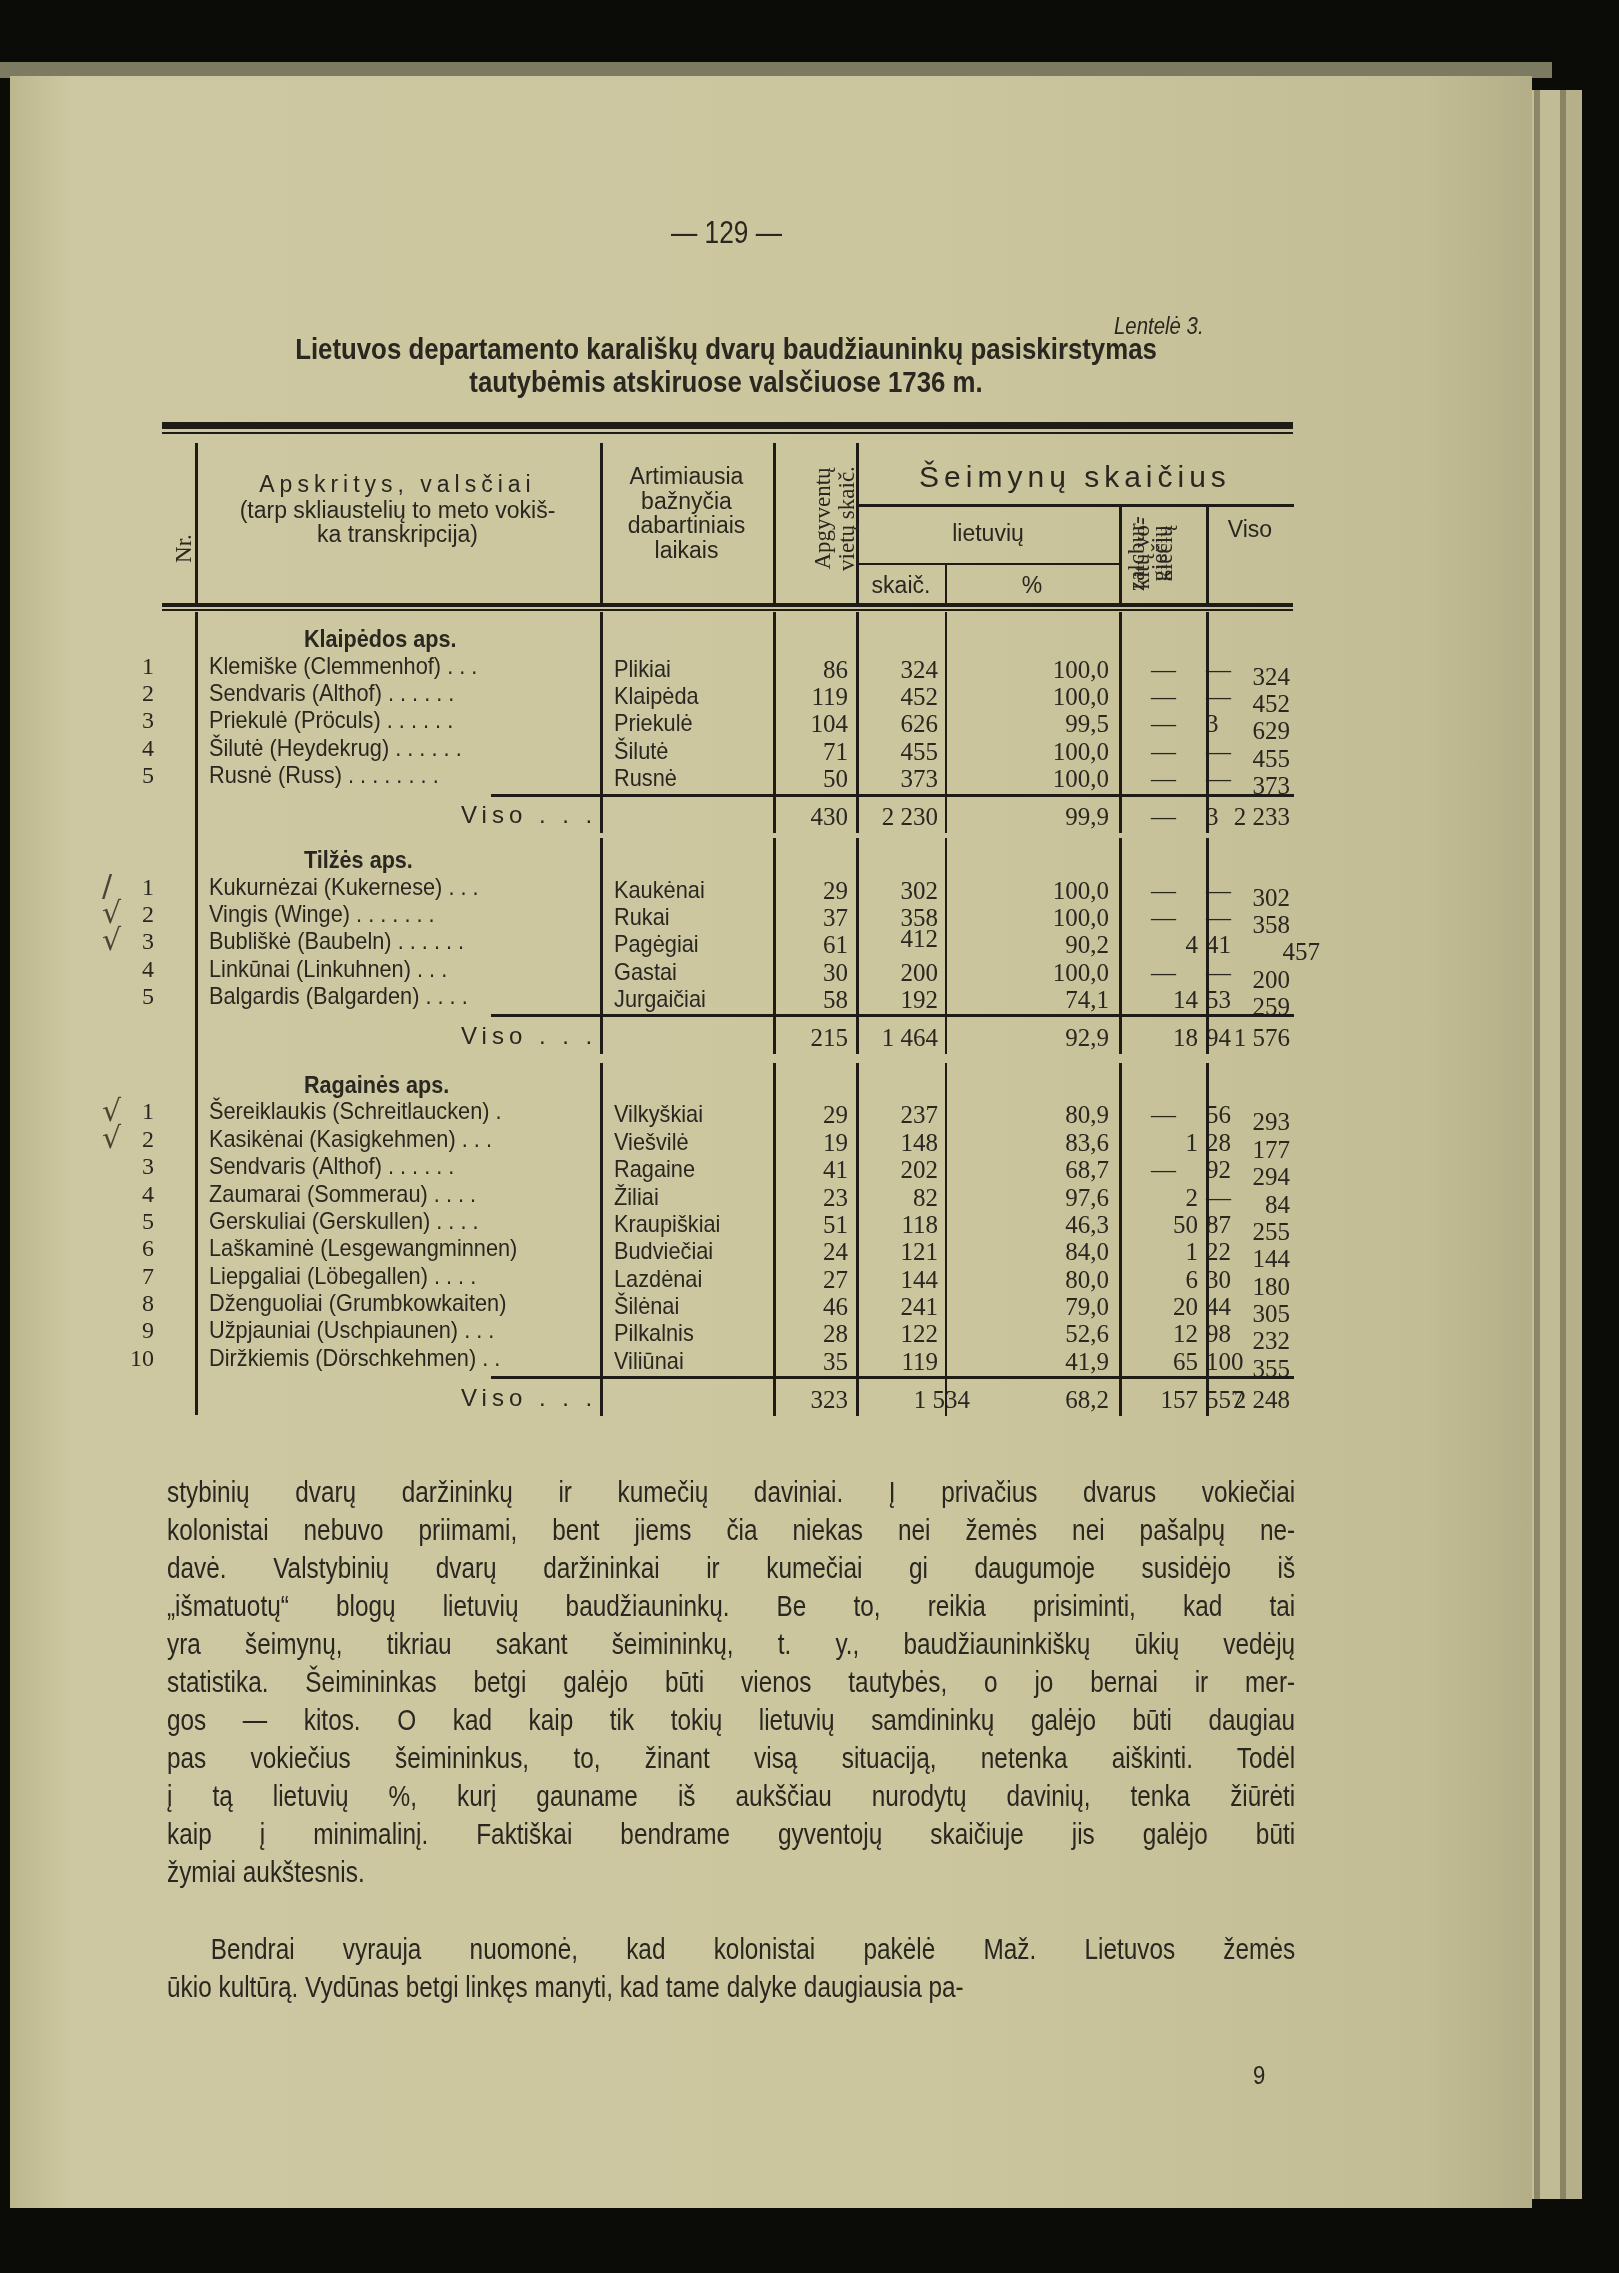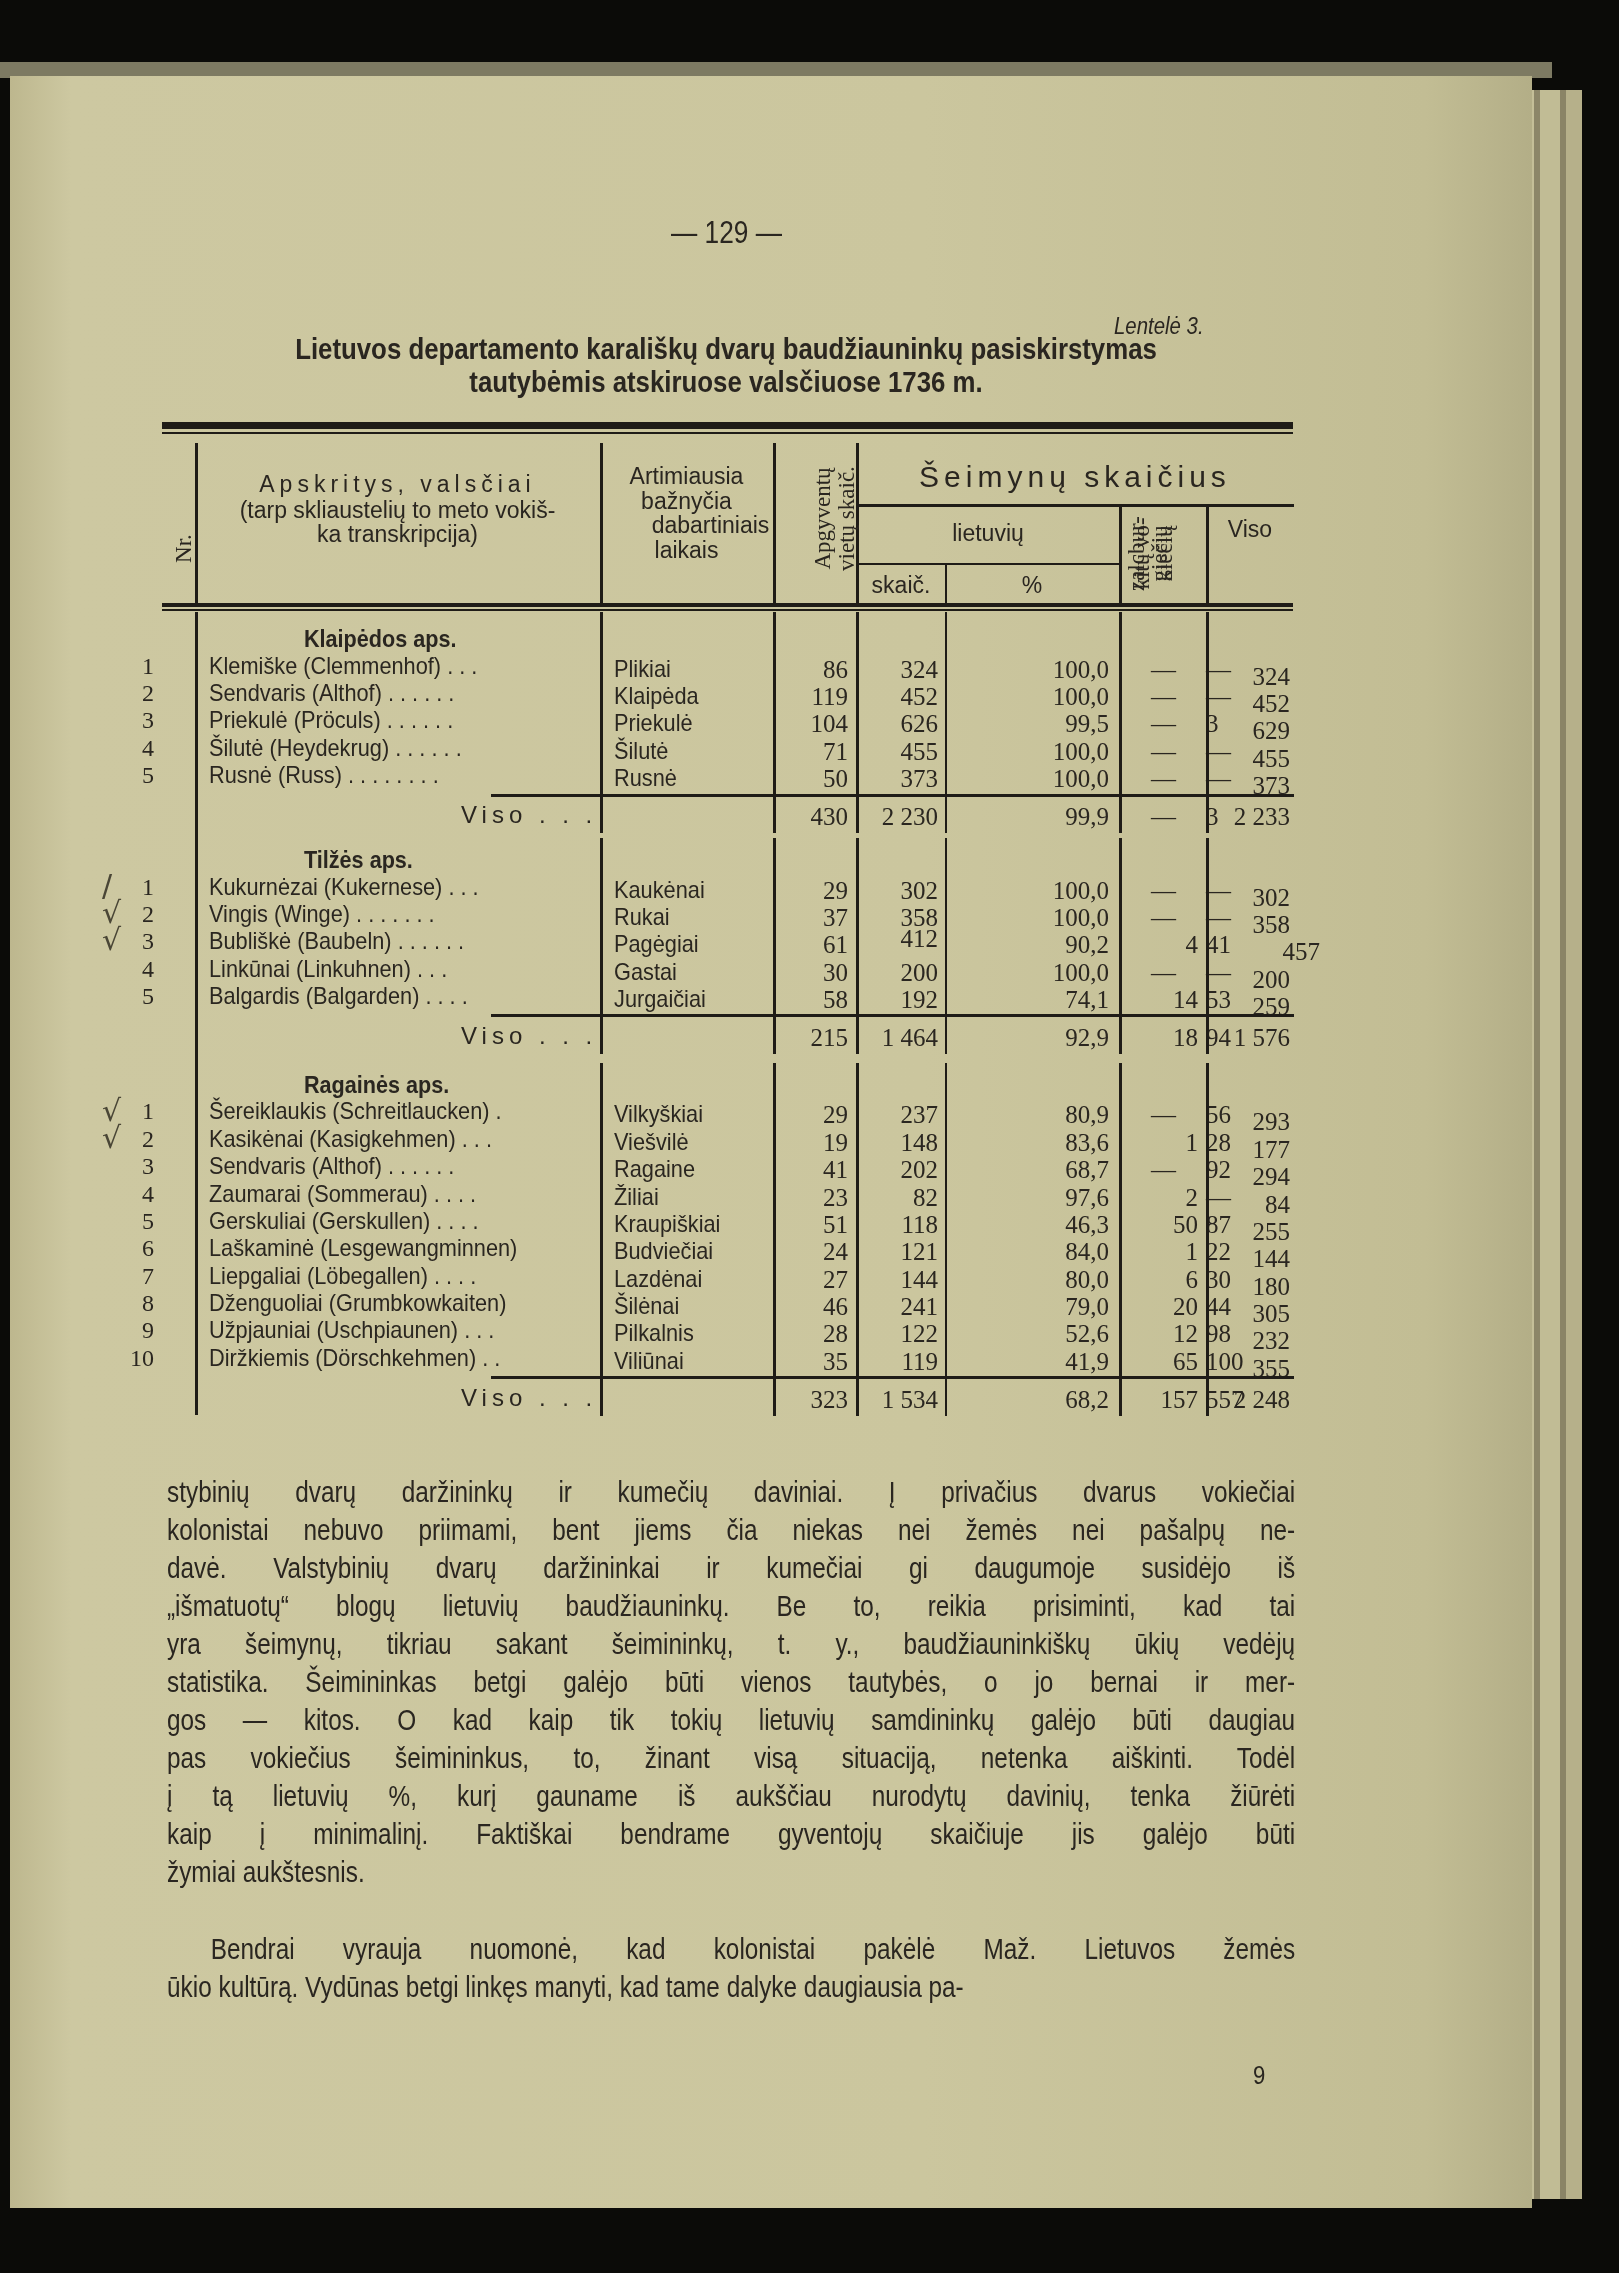--- a/index.html
+++ b/index.html
@@ -80,21 +80,21 @@
       <div class="vline" style="left: 945px; top: 563px; height: 40px; width: 2px;"></div>
       <div class="vline" style="left: 1119px; top: 507px; height: 96px; width: 3px;"></div>
       <div class="vline" style="left: 1206px; top: 507px; height: 96px; width: 3px;"></div>
       <div class="vline" style="left: 1206px; top: 507px; height: 96px; width: 3px;"></div>
       <div class="rot" style="left: 148px; top: 537px; width: 70px;">Nr.</div>
       <div class="hdr spaced" style="left: 201px; top: 472px; width: 393px;">Apskritys, valsčiai</div>
       <div class="hdr" style="left: 201px; top: 498px; width: 393px;">(tarp skliaustelių to meto vokiš-</div>
       <div class="hdr" style="left: 201px; top: 522px; width: 393px;">ka transkripcija)</div>
       <div class="hdr" style="left: 604px; top: 464px; width: 165px;">Artimiausia</div>
       <div class="hdr" style="left: 604px; top: 489px; width: 165px;">bažnyčia</div>
-      <div class="hdr" style="left: 604px; top: 513px; width: 165px; padding-left: 24px;">dabartiniais</div>
+      <div class="hdr" style="left: 604px; top: 513px; width: 165px;">dabartiniais</div>
       <div class="hdr" style="left: 604px; top: 538px; width: 165px;">laikais</div>
       <div class="rot" style="left: 755px; top: 507px; width: 134px;">Apgyventų</div>
       <div class="rot" style="left: 779px; top: 507px; width: 134px;">vietų skaič.</div>
       <div class="hdr spaced" style="left: 856px; top: 464px; width: 438px; font-size: 30px;">Šeimynų skaičius</div>
       <div class="hdr" style="left: 856px; top: 521px; width: 264px;">lietuvių</div>
       <div class="hdr" style="left: 856px; top: 573px; width: 90px;">skaič.</div>
       <div class="hdr" style="left: 945px; top: 573px; width: 174px;">%</div>
       <div class="rot" style="left: 1082px; top: 542px; width: 109px;">zalcbur-</div>
       <div class="rot" style="left: 1105px; top: 542px; width: 109px;">giečių</div>
       <div class="rot" style="left: 1087px; top: 542px; width: 109px;">kitų vo-</div>
@@ -315,21 +315,21 @@
       <div class="row-text" style="left: 614px; top: 1348px;">Viliūnai</div>
       <div class="num" style="left: 773px; top: 1348px; width: 75px;">35</div>
       <div class="num" style="left: 856px; top: 1348px; width: 82px;">119</div>
       <div class="num" style="left: 945px; top: 1348px; width: 164px;">41,9</div>
       <div class="num" style="left: 1119px; top: 1348px; width: 79px;">65</div>
       <div class="num" style="left: 1206px; top: 1348px;">100</div>
       <div class="num" style="left: 1206px; top: 1355px; width: 84px;">355</div>
       <div class="rule" style="left: 491px; top: 1376px; width: 803px; height: 3px;"></div>
       <div class="viso" style="left: 461px; top: 1384px;">Viso . . .</div>
       <div class="num" style="left: 773px; top: 1386px; width: 75px;">323</div>
-      <div class="num" style="left: 856px; top: 1386px; width: 82px;">1 534</div>
+      <div class="num" style="left: 856px; top: 1386px; width: 82px; padding-left: 32px;">1 534</div>
       <div class="num" style="left: 945px; top: 1386px; width: 164px;">68,2</div>
       <div class="num" style="left: 1119px; top: 1386px; width: 79px;">157</div>
       <div class="num" style="left: 1206px; top: 1386px;">557</div>
       <div class="num" style="left: 1206px; top: 1386px; width: 84px;">2 248</div>
       <div class="vline" style="left: 600px; top: 1063px; height: 353px; width: 3px;"></div>
       <div class="vline" style="left: 773px; top: 1063px; height: 353px; width: 3px;"></div>
       <div class="vline" style="left: 856px; top: 1063px; height: 353px; width: 3px;"></div>
       <div class="vline" style="left: 945px; top: 1063px; height: 353px; width: 2px;"></div>
       <div class="vline" style="left: 1119px; top: 1063px; height: 353px; width: 3px;"></div>
       <div class="vline" style="left: 1206px; top: 1063px; height: 353px; width: 3px;"></div>

